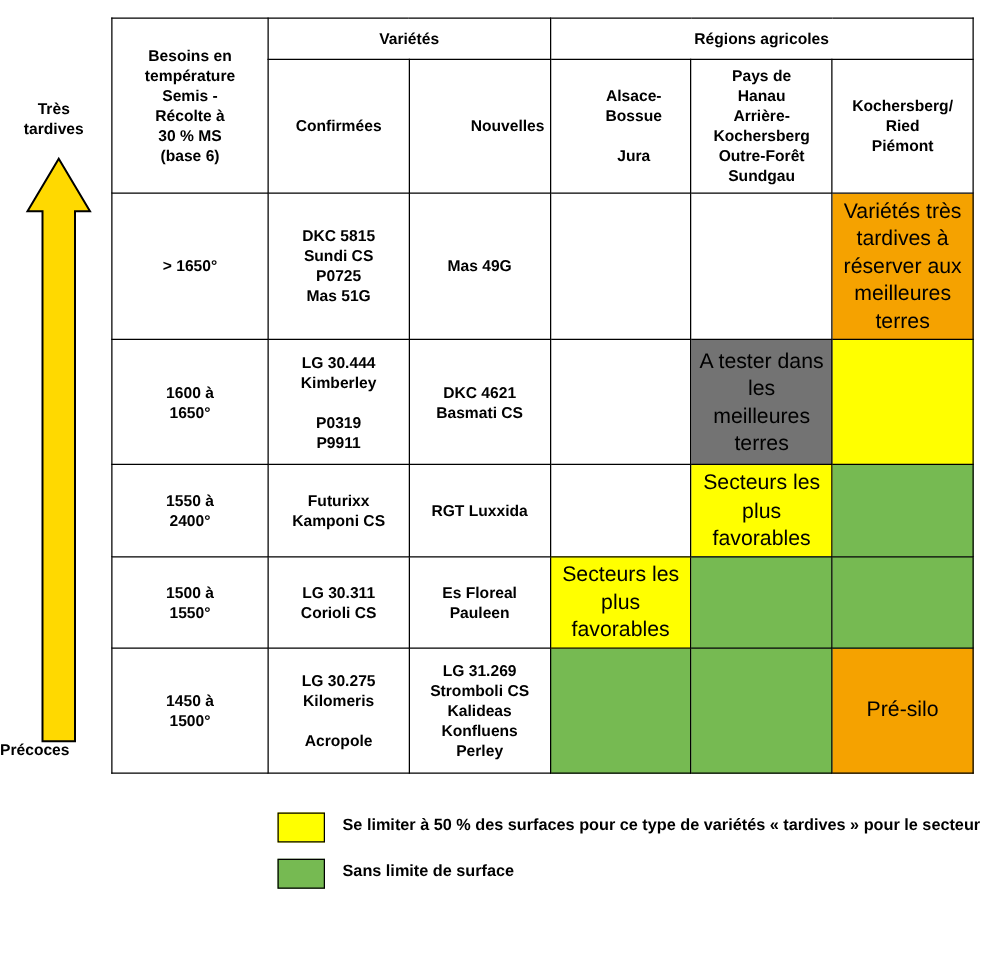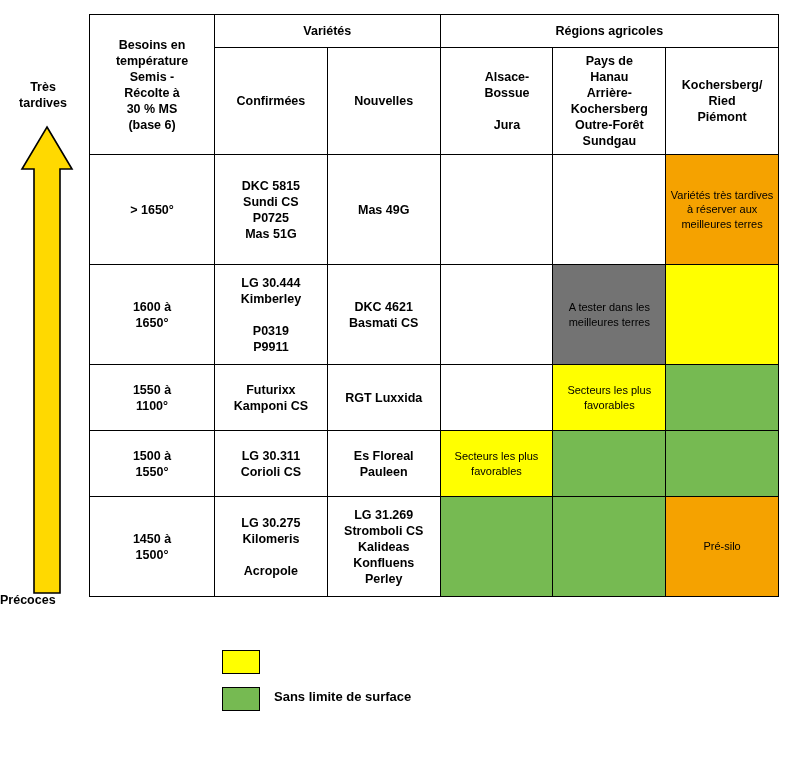--- a/index.html
+++ b/index.html
@@ -36,27 +36,27 @@
     font-size:12.5px;
     color:#000;
     padding:3px 4px;
     line-height:1.28;
   }
   th{font-weight:700;}
   .hdr-top{height:26px;}
   .hdr-sub{height:100px;}
   .col-need{width:116px;}
   .col-conf{width:106px;}
-  .col-nouv{width:118px;}
+  .col-nouv{width:118px;text-align:right;}
   .col-alsace{width:82px;padding-left:25px;}
   .col-hanau{width:120px;}
   .col-koch{width:120px;}
   .need-cell{font-weight:700;}
   .var-cell{font-weight:700;}
-  .region-cell{font-size:11px;line-height:1.3;}
+  .region-cell{font-size:17px;line-height:1.3;}
 
   
   #legend{position:absolute;left:222px;top:650px;width:570px;}
   .legend-row{display:flex;align-items:flex-start;margin-bottom:13px;}
   .legend-swatch{
     width:36px;height:22px;border:1.4px solid #000;flex:0 0 auto;margin-right:14px;
   }
   .legend-text{
     font-size:13px;font-weight:700;color:#000;line-height:1.45;
     padding-top:1px;
@@ -129,21 +129,21 @@
 P9911</td>
     <td class="var-cell" style="white-space: pre-line;">DKC 4621
 Basmati CS</td>
     <td class="region-cell" style="background: rgb(255, 255, 255);"></td>
     <td class="region-cell" style="background: #737373;">A tester dans les meilleures terres</td>
     <td class="region-cell" style="background: rgb(255, 255, 0);"></td>
   </tr>
 
   <tr style="height:66px">
     <td class="need-cell" style="white-space: pre-line;">1550 à
-1100°</td>
+2400°</td>
     <td class="var-cell" style="white-space: pre-line;">Futurixx
 Kamponi CS</td>
     <td class="var-cell">RGT Luxxida</td>
     <td class="region-cell" style="background: rgb(255, 255, 255);"></td>
     <td class="region-cell" style="background: rgb(255, 255, 0);">Secteurs les plus favorables</td>
     <td class="region-cell" style="background: rgb(118, 186, 82);"></td>
   </tr>
 
   <tr style="height:66px">
     <td class="need-cell" style="white-space: pre-line;">1500 à
@@ -172,18 +172,19 @@
     <td class="region-cell" style="background: rgb(118, 186, 82);"></td>
     <td class="region-cell" style="background: rgb(118, 186, 82);"></td>
     <td class="region-cell" style="background: rgb(245, 162, 0);">Pré-silo</td>
   </tr>
 </tbody>
   </table>
 
 <div id="legend">
   <div class="legend-row">
     <div class="legend-swatch" id="sw0" style="background: rgb(255, 255, 0);"></div>
+    <div class="legend-text justified">Se limiter à 50 % des surfaces pour ce type de variétés « tardives » pour le secteur</div>
   </div>
   <div class="legend-row">
     <div class="legend-swatch" id="sw1" style="background: rgb(118, 186, 82);"></div>
     <div class="legend-text">Sans limite de surface</div>
   </div>
 </div>
 
 </body></html>

